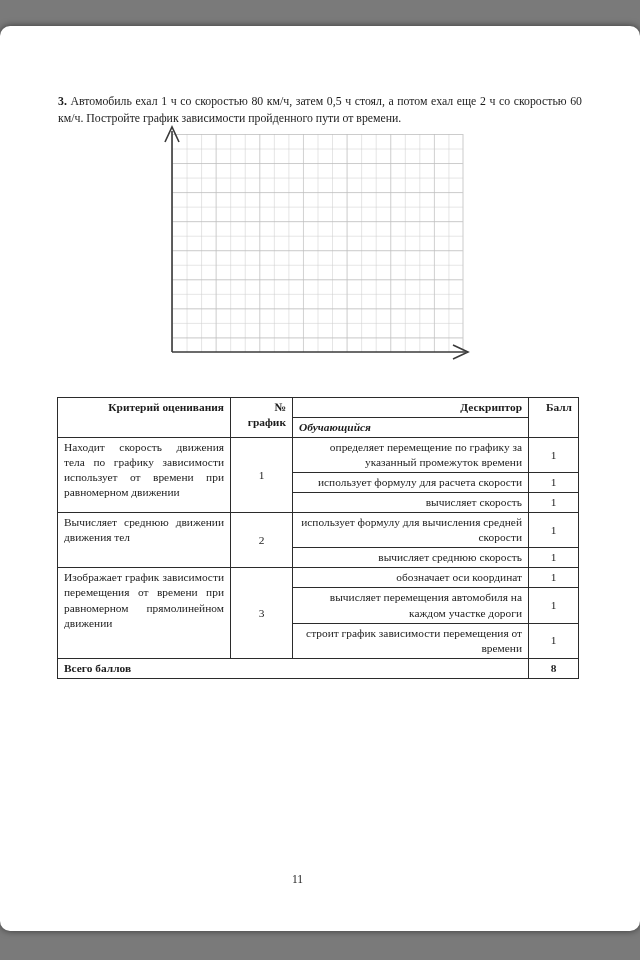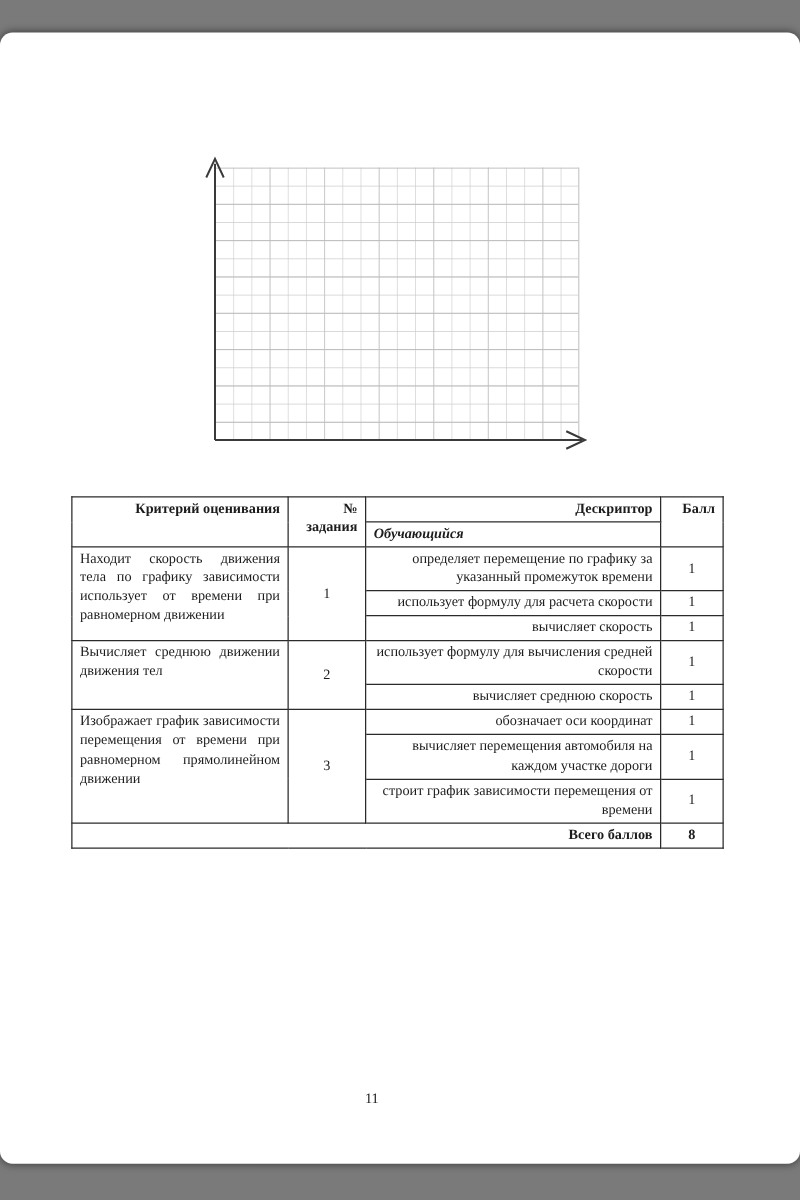--- a/index.html
+++ b/index.html
@@ -43,33 +43,34 @@
   .assess-table { border: 1.5px solid #2b2b2b; }
   td.h-criterion, td.h-task, td.h-desc, td.h-score {
     font-weight: bold; text-align: right; vertical-align: top;
   }
   td.h-task { vertical-align: top; }
   td.h-desc-sub { font-weight: bold; font-style: italic; text-align: left; margin-left: 40px; }
   td.criterion { text-align: justify; }
   td.task-no { text-align: center; vertical-align: middle; }
   td.score { text-align: center; vertical-align: middle; }
   td.descriptor { text-align: right; }
-  td.total-label { font-weight: bold; text-align: right; }
+  td.total-label { font-weight: bold; text-align: left; }
   td.total-score { font-weight: bold; text-align: center; vertical-align: middle; }
   .page-number {
     position: absolute; left: 0; top: 847px; width: 595px;
     text-align: center; font-size: 11.5px; color: #222;
   }
 </style>
 </head>
 <body>
 
 <div class="viewer">
   <div class="page">
 
+    <p class="problem"><b>3.</b> <span>Автомобиль ехал 1 ч со скоростью 80 км/ч, затем 0,5 ч стоял, а потом ехал еще 2 ч со скоростью 60 км/ч. Постройте график зависимости пройденного пути от времени.</span></p>
 
     <div class="graph-wrap">
       <svg width="325" height="250" viewBox="0 0 325 250">
         <defs>
           <pattern id="smallGrid" width="14.55" height="14.53" patternUnits="userSpaceOnUse" x="12" y="13">
             <path d="M 14.55 0 L 0 0 0 14.53" fill="none" stroke="#cbcbcb" stroke-width="1"></path>
           </pattern>
           <pattern id="medGridH" width="29.1" height="29.06" patternUnits="userSpaceOnUse" x="12" y="13">
             <path d="M 0 0 L 29.1 0" fill="none" stroke="#b2b2b2" stroke-width="1"></path>
           </pattern>
@@ -93,21 +94,21 @@
     <table class="assess-table">
       <colgroup>
         <col style="width:173px">
           <col style="width:62px">
           <col style="width:236px">
           <col style="width:50px">
       </colgroup>
       <tbody>
         <tr>
           <td class="h-criterion" rowspan="2">Критерий оценивания</td>
-          <td class="h-task" rowspan="2">№ задания</td>
+          <td class="h-task" rowspan="2">№ график</td>
           <td class="h-desc">Дескриптор</td>
           <td class="h-score" rowspan="2">Балл</td>
         </tr>
         <tr>
           <td class="h-desc-sub">Обучающийся</td>
         </tr>
 
         <tr>
           <td class="criterion" rowspan="3">Находит скорость движения тела по графику зависимости использует от времени при равномерном движении</td>
           <td class="task-no" rowspan="3">1</td>

